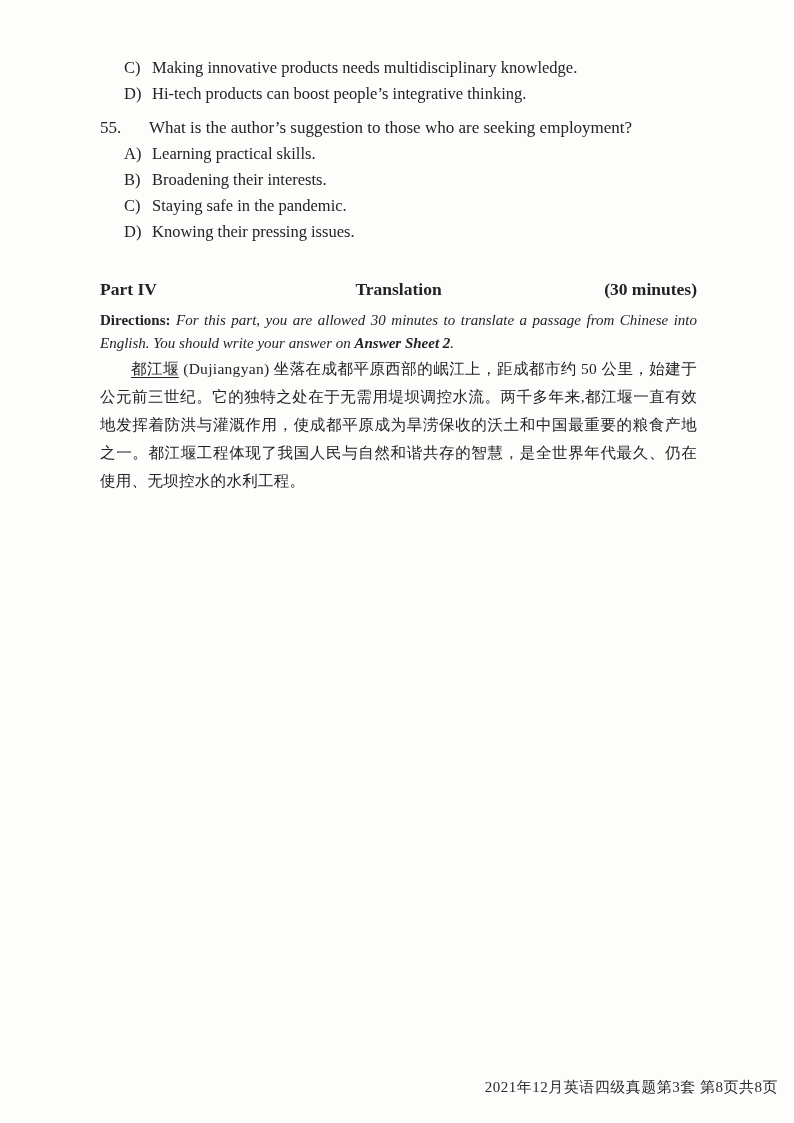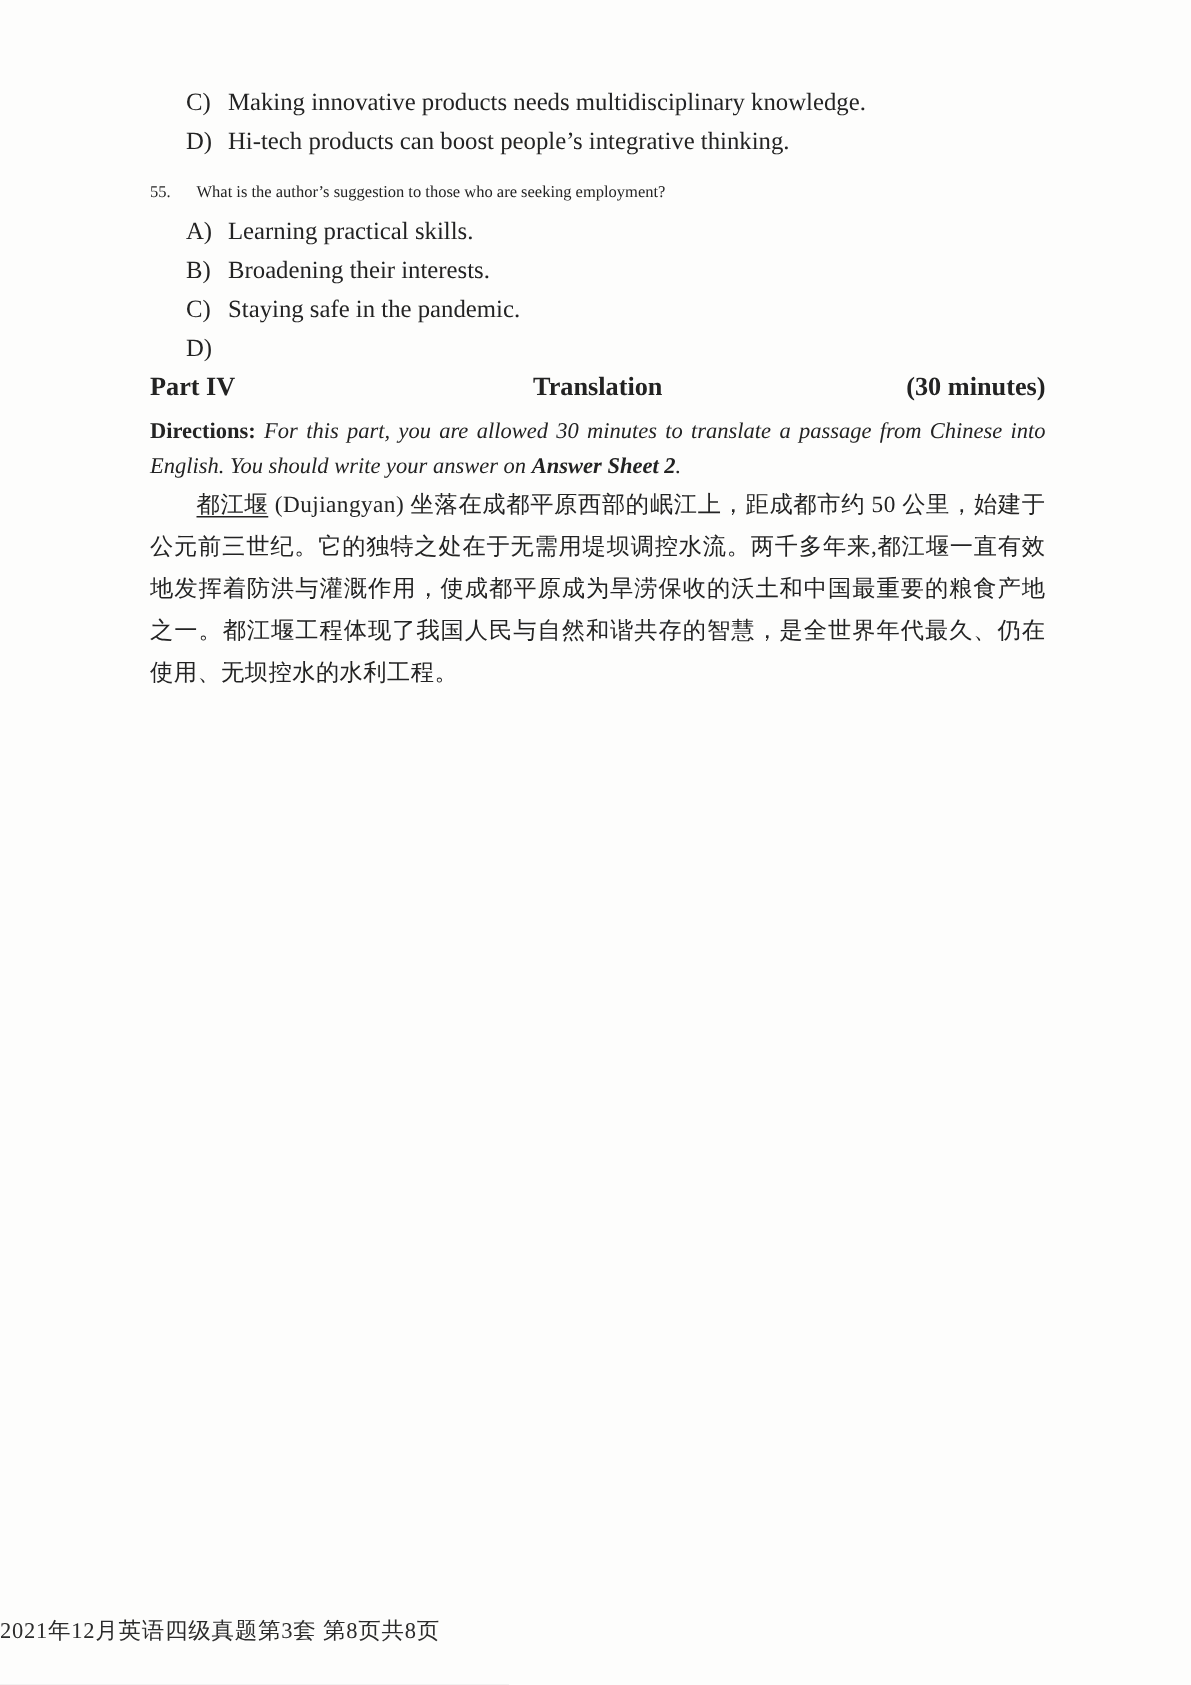--- a/index.html
+++ b/index.html
@@ -21,28 +21,30 @@
   .options-block { margin-left: 24px; }
   .option-row {
     display: flex;
     line-height: 26px;
     font-size: 16.5px;
   }
   .opt-label { width: 28px; flex: 0 0 28px; }
   .question-row {
     display: flex;
     line-height: 26px;
-    font-size: 11px;
+    font-size: 17px;
     margin-top: 8px;
+    gap: 18px;
   }
   .q-num { width: 31px; flex: 0 0 31px; }
   
   .part-header {
     display: flex;
     align-items: baseline;
+    margin-top: 32px;
     line-height: 24px;
     font-size: 17.5px;
     font-weight: bold;
     justify-content: flex-end;
   }
   .part-label { width: 160px; flex: 0 0 160px; text-align: left; }
   .part-title { flex: 1 1 auto; text-align: center; }
   .part-duration { width: 160px; flex: 0 0 160px; text-align: right; }
   
   .directions {
@@ -63,23 +65,23 @@
     letter-spacing: 0.3px;
   }
   .passage .term {
     text-decoration: underline;
     text-underline-offset: 3px;
   }
   
   .footer {
     position: absolute;
     left: 0;
-    right: 0;
+    right: 16px;
     top: 1078px;
-    text-align: left;
+    text-align: right;
     font-size: 15px;
     color: #2b2b2b;
     letter-spacing: 0.5px;
   }
 </style>
 </head>
 <body>
 
 <div class="page">
   <div class="content">
@@ -107,20 +109,21 @@
       <div class="option-row">
         <span class="opt-label">B)</span>
         <span class="opt-text">Broadening their interests.</span>
       </div>
       <div class="option-row">
         <span class="opt-label">C)</span>
         <span class="opt-text">Staying safe in the pandemic.</span>
       </div>
       <div class="option-row">
         <span class="opt-label">D)</span>
+        <span class="opt-text">Knowing their pressing issues.</span>
       </div>
     </div>
 
     <div class="part-header">
       <span class="part-label">Part IV</span>
       <span class="part-title">Translation</span>
       <span class="part-duration">(30 minutes)</span>
     </div>
 
     <p class="directions"><span class="dir-label">Directions:</span><span class="dir-body"> For this part, you are allowed 30 minutes to translate a passage from Chinese into English. You should write your answer on </span><span class="dir-em">Answer Sheet 2</span><span class="dir-body">.</span></p>

